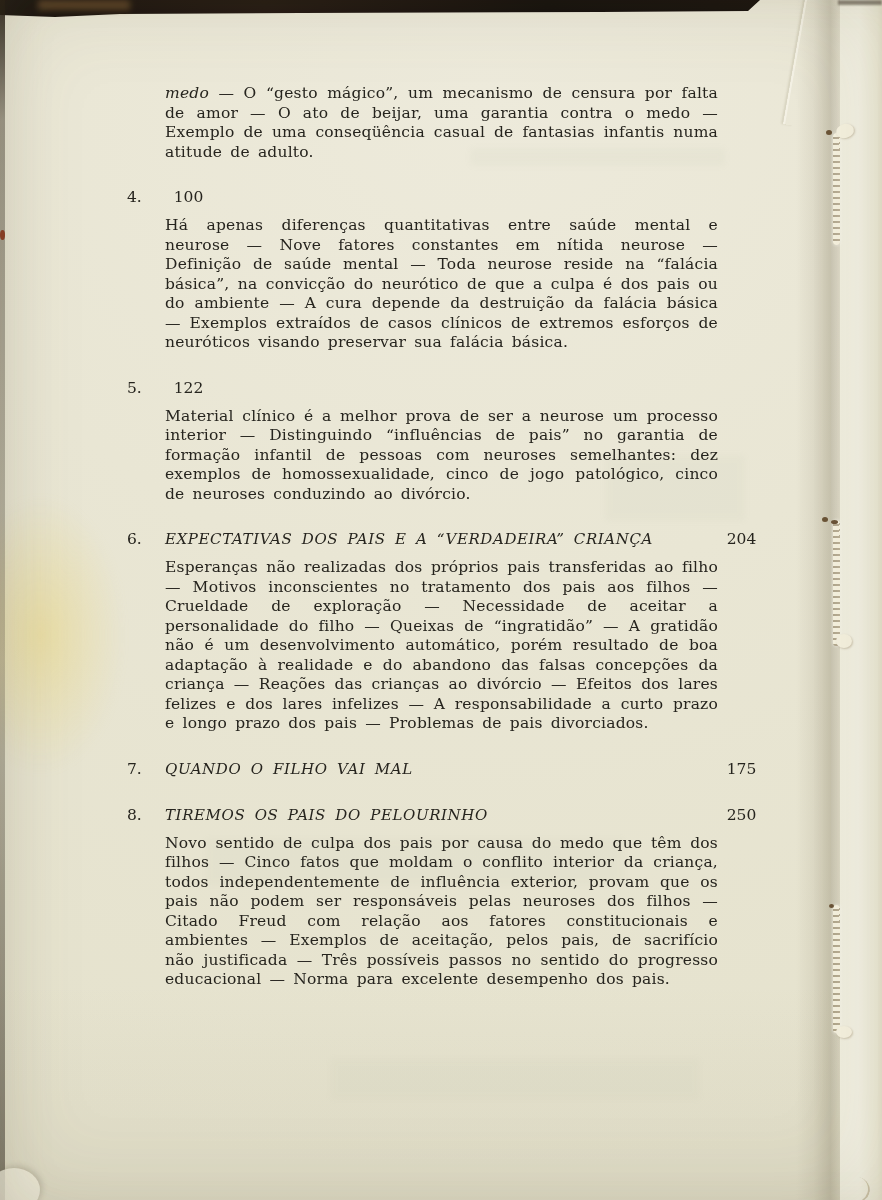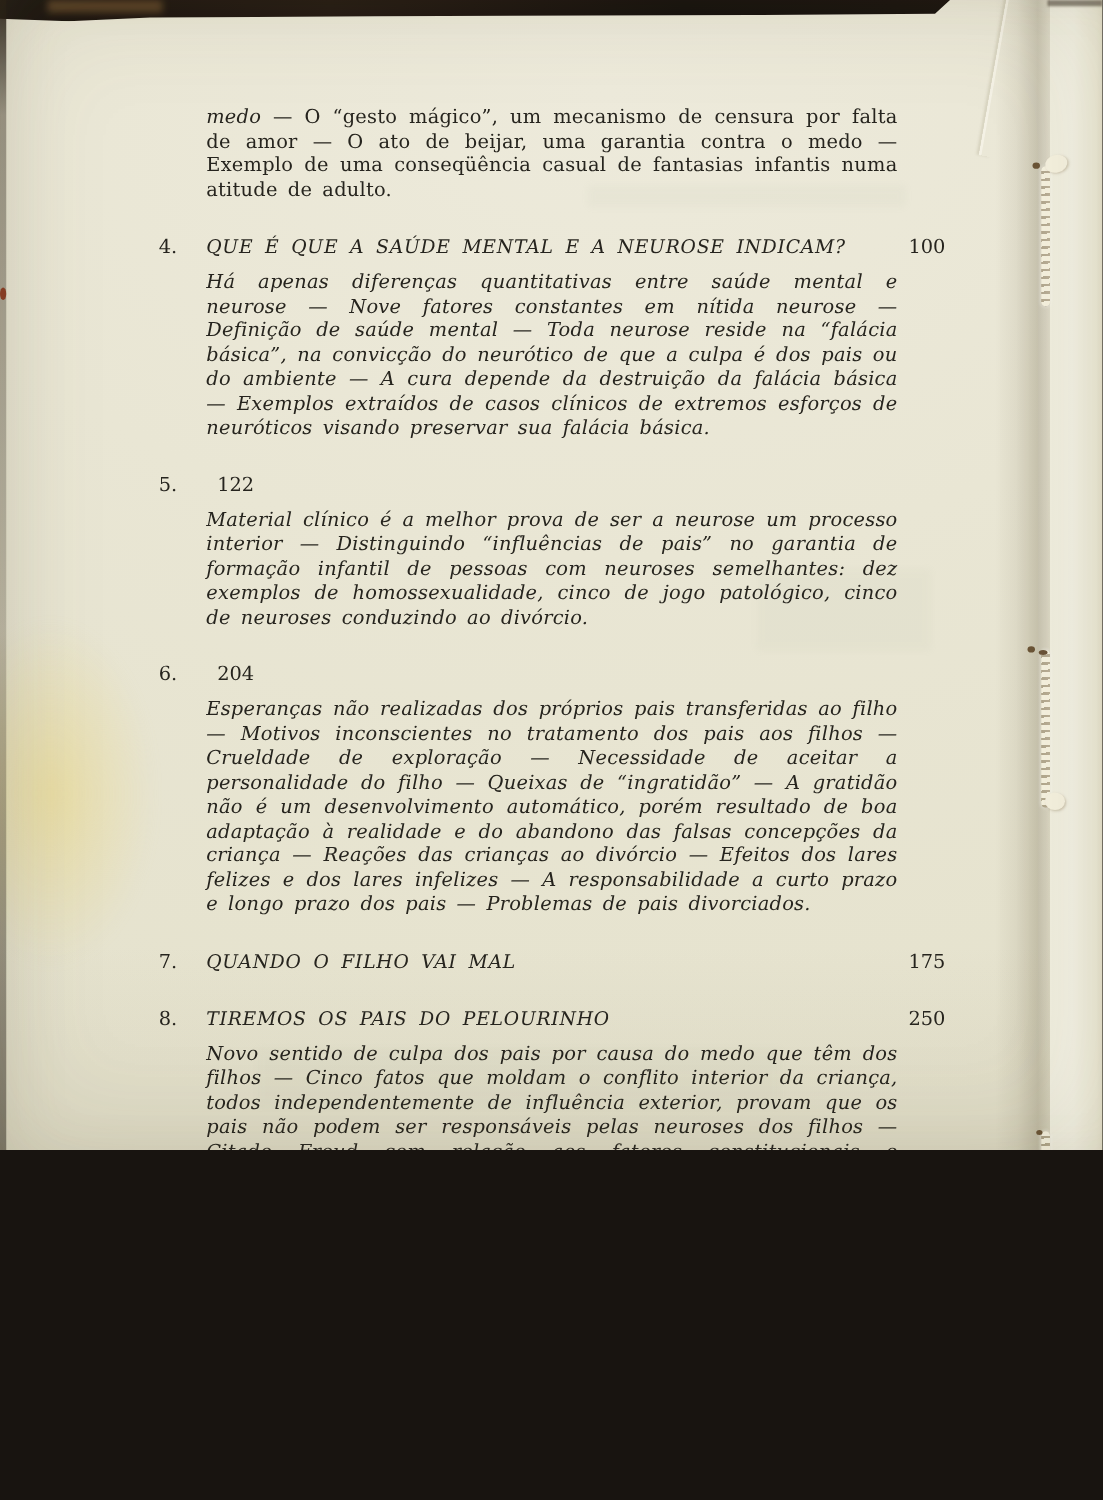--- a/index.html
+++ b/index.html
@@ -1,21 +1,21 @@
 <!DOCTYPE html>
 <html><head>
 <meta charset="utf-8">
 <style>
   html,body { margin:0; padding:0; }
   body {
     width:882px; height:1200px; overflow:hidden;
     background:#181410;
     font-family:"DejaVu Serif","Liberation Serif",serif;
   }
-  .scan { position:relative; width:882px; height:920px; overflow:hidden; }
+  .scan { position:relative; width:882px; height:1200px; overflow:hidden; }
 
   
   .paper {
     position:absolute; inset:0;
     background:
       linear-gradient(180deg, rgba(0,0,0,0) 82%, rgba(120,110,85,.08) 100%),
       radial-gradient(140% 90% at 55% 8%, #edeadb 0%, #e9e6d4 45%, #e5e2cd 100%);
   }
   .vignette {
     position:absolute; inset:0; pointer-events:none;
@@ -117,56 +117,56 @@
     flex:none; width:38px; align-self:flex-start;
     line-height:22px; font-size:15.5px;
   }
   .entry-title {
     flex:1; margin:0; font-weight:normal; font-style:italic;
     font-size:15px; line-height:22px;
     letter-spacing:.6px; word-spacing:4px;
     white-space:pre-line; text-align:left;
   }
   .entry-page { flex:none; width:47px; text-align:center; font-size:15.5px; line-height:22px; }
-  .entry-desc { margin:8px 47px 0 38px; word-spacing:3px; letter-spacing:.2px;font-style:italic; }
+  .entry-desc { margin:8px 47px 0 38px; word-spacing:3px; letter-spacing:.2px; }
 </style>
 </head>
 <body>
 
 <div class="scan">
   <div class="paper"></div>
 
   <div class="ghost ghost-1"></div>
   <div class="ghost ghost-2"></div>
   <div class="ghost ghost-3"></div>
   <div class="ghost ghost-4"></div>
 
   <div class="content">
     <p class="cont-para"><span class="italic-lead">medo</span><span> — O “gesto mágico”, um mecanismo de censura por falta de amor — O ato de beijar, uma garantia contra o medo — Exemplo de uma conseqüência casual de fantasias infantis numa atitude de adulto.</span></p>
     <div id="entries-host">
   <section class="entry">
     <div class="entry-head">
       <span class="entry-num">4.</span>
-      <h2 class="entry-title">QUE É QUE A SAÚDE MENTAL E A NEUROSE INDICAM?</h2>
       <span class="entry-page">100</span>
     </div>
     <p class="entry-desc">Há apenas diferenças quantitativas entre saúde mental e neurose — Nove fatores constantes em nítida neurose — Definição de saúde mental — Toda neurose reside na “falácia básica”, na convicção do neurótico de que a culpa é dos pais ou do ambiente — A cura depende da destruição da falácia básica — Exemplos extraídos de casos clínicos de extremos esforços de neuróticos visando preservar sua falácia básica.</p>
   </section>
 
   <section class="entry">
     <div class="entry-head">
       <span class="entry-num">5.</span>
       <span class="entry-page">122</span>
     </div>
     <p class="entry-desc">Material clínico é a melhor prova de ser a neurose um processo interior — Distinguindo “influências de pais” no garantia de formação infantil de pessoas com neuroses semelhantes: dez exemplos de homossexualidade, cinco de jogo patológico, cinco de neuroses conduzindo ao divórcio.</p>
   </section>
 
   <section class="entry">
     <div class="entry-head">
       <span class="entry-num">6.</span>
+      <h2 class="entry-title">EXPECTATIVAS DOS PAIS E A “VERDADEIRA” CRIANÇA</h2>
       <span class="entry-page">204</span>
     </div>
     <p class="entry-desc">Esperanças não realizadas dos próprios pais transferidas ao filho — Motivos inconscientes no tratamento dos pais aos filhos — Crueldade de exploração — Necessidade de aceitar a personalidade do filho — Queixas de “ingratidão” — A gratidão não é um desenvolvimento automático, porém resultado de boa adaptação à realidade e do abandono das falsas concepções da criança — Reações das crianças ao divórcio — Efeitos dos lares felizes e dos lares infelizes — A responsabilidade a curto prazo e longo prazo dos pais — Problemas de pais divorciados.</p>
   </section>
 
   <section class="entry">
     <div class="entry-head">
       <span class="entry-num">7.</span>
       <h2 class="entry-title">QUANDO O FILHO VAI MAL</h2>
       <span class="entry-page">175</span>

